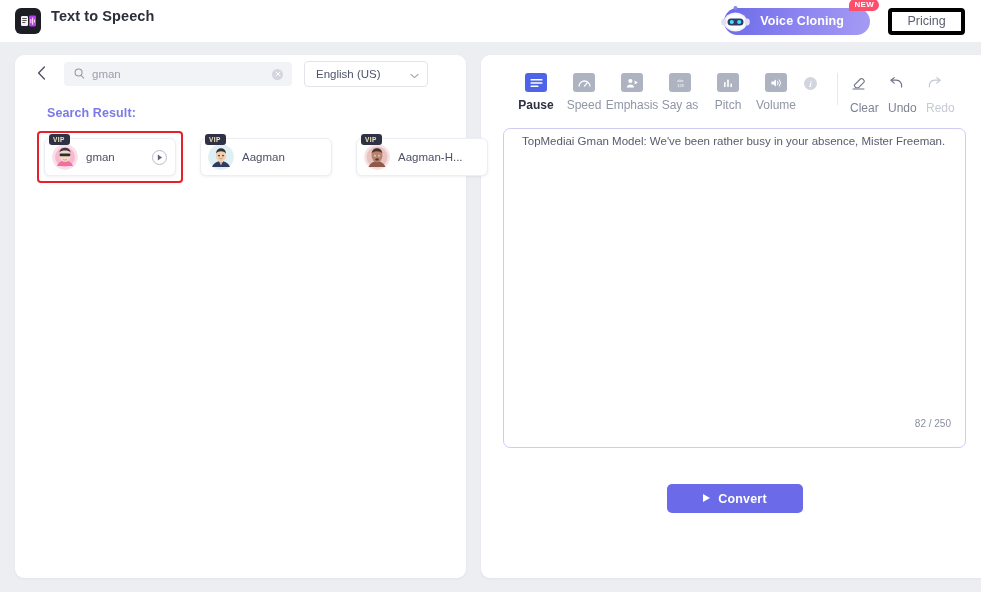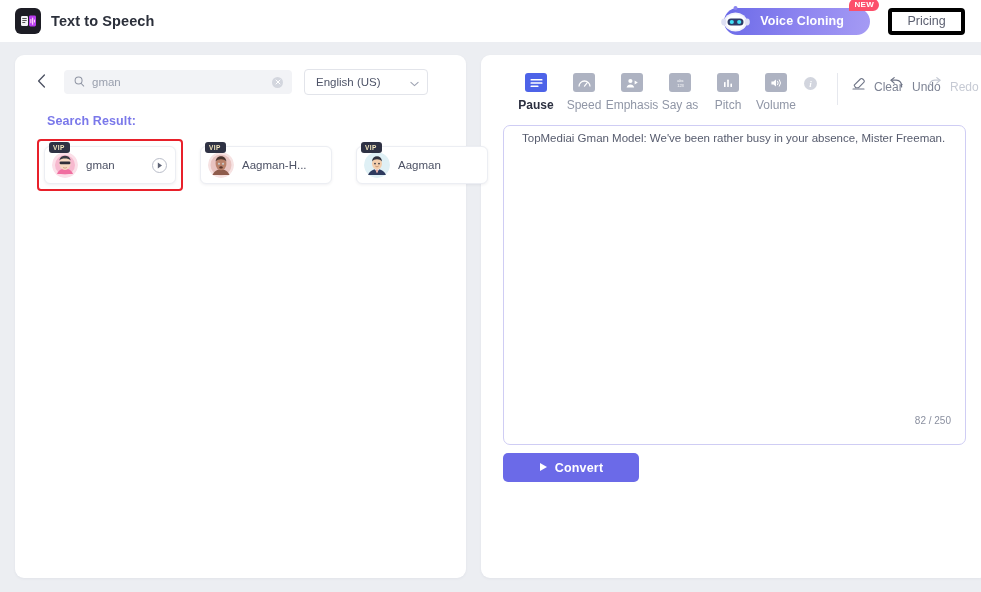--- a/index.html
+++ b/index.html
@@ -22,21 +22,20 @@
     height: 42px;
     background: #ffffff;
     display: flex;
     align-items: center;
     padding: 0 16px 0 15px;
     position: relative;
   }
 
   .brand {
     display: flex;
-    align-items: center;
     gap: 10px;
   }
 
   .logo-mark {
     width: 26px;
     height: 26px;
     border-radius: 6px;
     background: #1d1d25;
     display: flex;
     align-items: center;
@@ -119,21 +118,21 @@
     gap: 15px;
     height: calc(592px - 42px);
   }
 
   .panel {
     background: #fff;
     border-radius: 9px;
     box-shadow: 0 1px 3px rgba(40, 45, 70, .05);
   }
 
-  .panel-left { width: 451px; padding: 14px 15px 0; flex: none; }
+  .panel-left { width: 451px; padding: 6px 15px 0; flex: none; }
   .panel-right { flex: 1; padding: 16px 22px 0; }
 
   
   .search-row {
     display: flex;
     align-items: center;
     gap: 12px;
     height: 26px;
   }
 
@@ -334,22 +333,22 @@
     background: #e6e8ee;
     margin: 0 12px 0 20px;
   }
 
   .tool-text {
     width: 38px;
     background: none;
     border: none;
     cursor: pointer;
     display: flex;
-    flex-direction: row;
-    align-items: flex-end;
+    flex-direction: column;
+    align-items: flex-start;
     gap: 7px;
     font-family: inherit;
     padding: 1px 0 0;
   }
   .tool-text .tool-label { color: #7d8394; }
   .tool-text.disabled .tool-label { color: #c6cad4; }
 
   
   .editor-wrap {
     margin-top: 13px;
@@ -373,22 +372,22 @@
   }
   .remaining {
     text-align: right;
     font-size: 10px;
     color: #9197a6;
     margin-top: 7px;
   }
 
   .convert-row {
     display: flex;
-    justify-content: flex-start;
-    margin-top: 8px;
+    justify-content: center;
+    margin-top: 36px;
   }
   .convert-btn {
     width: 136px;
     height: 29px;
     border-radius: 5px;
     background: #6b6ae8;
     color: #fff;
     border: none;
     font-family: inherit;
     font-size: 12.5px;
@@ -507,56 +506,56 @@
               </svg>
           </button>
         </div>
       </div>
 
       <div class="card-wrap">
         <div class="voice-card">
           <span class="vip-badge">VIP</span>
           <span class="avatar">
             <svg width="26" height="26" viewBox="0 0 26 26">
+              <circle cx="13" cy="13" r="13" fill="#dff0f5"></circle>
+              <path d="M4 23c1.4-4 5-5.8 9-5.8S20.6 19 22 23z" fill="#2e3a5e"></path>
+              <path d="M10.6 16.2h4.8l-2.4 5z" fill="#ffffff"></path>
+              <path d="M12.4 17.4h1.2l-.6 4.6z" fill="#c0392b"></path>
+              <ellipse cx="13" cy="11.6" rx="5" ry="5.8" fill="#f3cfae"></ellipse>
+              <path d="M8 9.4C8.3 5.8 10.4 4.2 13 4.2s4.7 1.6 5 5.2c-1.3-1.5-2.9-2.2-5-2.2s-3.7.7-5 2.2z" fill="#30313d"></path>
+              <circle cx="11" cy="11.6" r=".85" fill="#30313d"></circle>
+              <circle cx="15" cy="11.6" r=".85" fill="#30313d"></circle>
+              <path d="M11.6 14.3c.8.6 2 .6 2.8 0" stroke="#c08a66" stroke-width=".8" fill="none" stroke-linecap="round"></path>
+            </svg>
+          </span>
+          <span class="voice-name">Aagman</span>
+        </div>
+      </div>
+
+      <div class="card-wrap">
+        <div class="voice-card">
+          <span class="vip-badge">VIP</span>
+          <span class="avatar">
+            <svg width="26" height="26" viewBox="0 0 26 26">
               <circle cx="13" cy="13" r="13" fill="#f6e2e2"></circle>
               <circle cx="13" cy="13" r="10.5" fill="#e8c3c0"></circle>
               <path d="M4.5 23c1.5-4 5-5.8 8.5-5.8S20 19 21.5 23z" fill="#8e5b4b"></path>
               <ellipse cx="13" cy="12" rx="5.4" ry="6.2" fill="#b9816a"></ellipse>
               <path d="M7.6 9.6C8 5.9 10.3 4.3 13 4.3s5 1.6 5.4 5.3c-1.3-1.6-3.1-2.3-5.4-2.3s-4.1.7-5.4 2.3z" fill="#4a332c"></path>
               <ellipse cx="10.9" cy="11.9" rx="1" ry="1.1" fill="#ffffff"></ellipse>
               <ellipse cx="15.1" cy="11.9" rx="1" ry="1.1" fill="#ffffff"></ellipse>
               <circle cx="10.9" cy="12" r=".6" fill="#28201c"></circle>
               <circle cx="15.1" cy="12" r=".6" fill="#28201c"></circle>
               <ellipse cx="13" cy="15.4" rx="1.7" ry="1.2" fill="#5c362c"></ellipse>
             </svg>
           </span>
           <span class="voice-name">Aagman-H...</span>
         </div>
       </div>
 
-      <div class="card-wrap">
-        <div class="voice-card">
-          <span class="vip-badge">VIP</span>
-          <span class="avatar">
-            <svg width="26" height="26" viewBox="0 0 26 26">
-              <circle cx="13" cy="13" r="13" fill="#dff0f5"></circle>
-              <path d="M4 23c1.4-4 5-5.8 9-5.8S20.6 19 22 23z" fill="#2e3a5e"></path>
-              <path d="M10.6 16.2h4.8l-2.4 5z" fill="#ffffff"></path>
-              <path d="M12.4 17.4h1.2l-.6 4.6z" fill="#c0392b"></path>
-              <ellipse cx="13" cy="11.6" rx="5" ry="5.8" fill="#f3cfae"></ellipse>
-              <path d="M8 9.4C8.3 5.8 10.4 4.2 13 4.2s4.7 1.6 5 5.2c-1.3-1.5-2.9-2.2-5-2.2s-3.7.7-5 2.2z" fill="#30313d"></path>
-              <circle cx="11" cy="11.6" r=".85" fill="#30313d"></circle>
-              <circle cx="15" cy="11.6" r=".85" fill="#30313d"></circle>
-              <path d="M11.6 14.3c.8.6 2 .6 2.8 0" stroke="#c08a66" stroke-width=".8" fill="none" stroke-linecap="round"></path>
-            </svg>
-          </span>
-          <span class="voice-name">Aagman</span>
-        </div>
-      </div>
-
     </div>
   </div>
 
   <div class="panel panel-right">
 
     <div class="toolbar">
 
       <button class="tool active">
         <span class="tool-glyph">
           <svg width="15" height="12" viewBox="0 0 15 12">

